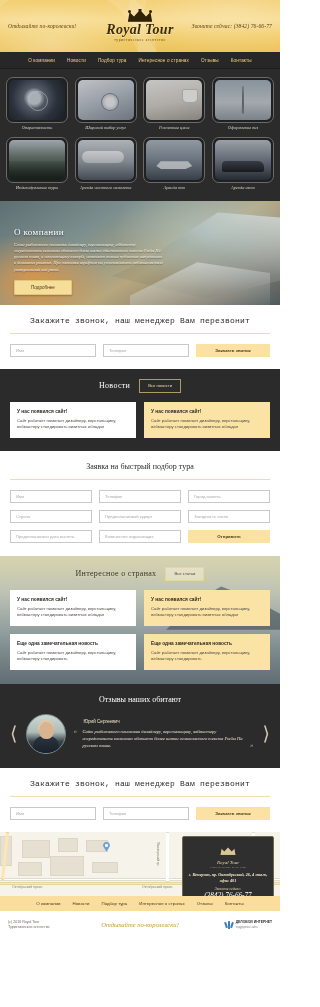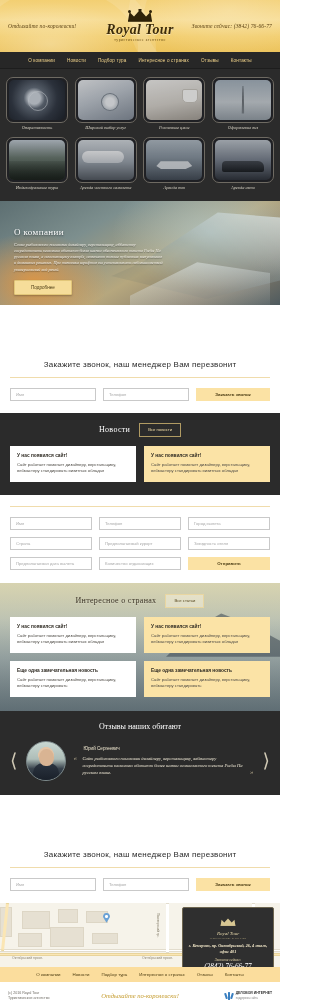--- a/index.html
+++ b/index.html
@@ -245,27 +245,26 @@
     box-shadow: 0 1px 2px rgba(0,0,0,.25);
   }
 
   
   .callback {
     background: #fff;
     padding: 11px 10px 12px;
     text-align: center;
   }
   .callback h2 {
-    font-family: Liberation Sans, sans-serif;
+    font-family: Liberation Mono, monospace;
     font-size: 8px;
     font-weight: normal;
     color: #2b2b2b;
     letter-spacing: .2px;
     margin-bottom: 8px;
-    margin-top: 44px;
   }
   .hr-gold {
     height: 1px;
     background: #f0dcac;
     margin: 0 0 10px;
   }
   .cb-row { display: flex; gap: 7px; justify-content: center; }
   .field {
     flex: 1;
     height: 13px;
@@ -716,20 +715,21 @@
       <div class="card-text">Сайт работает помогает дизайнеру, верстальщику, вебмастеру стандировать визитных обладая</div>
     </div>
     <div class="card gold">
       <div class="card-title">У нас появился сайт!</div>
       <div class="card-text">Сайт работает помогает дизайнеру, верстальщику, вебмастеру стандировать визитных обладая</div>
     </div>
   </div>
 </section>
 
 <section class="tourform">
+  <h2>Заявка на быстрый подбор тура</h2>
   <div class="hr-gold"></div>
   <div class="grid3">
     <input class="field" type="text" placeholder="Имя" style="">
     <input class="field" type="text" placeholder="Телефон" style="">
     <input class="field" type="text" placeholder="Город вылета" style="">
     <input class="field" type="text" placeholder="Страна" style="">
     <input class="field" type="text" placeholder="Предполагаемый курорт" style="">
     <input class="field" type="text" placeholder="Звездность отеля" style="">
     <input class="field" type="text" placeholder="Предполагаемая дата вылета" style="">
     <input class="field" type="text" placeholder="Количество отдыхающих" style="">

